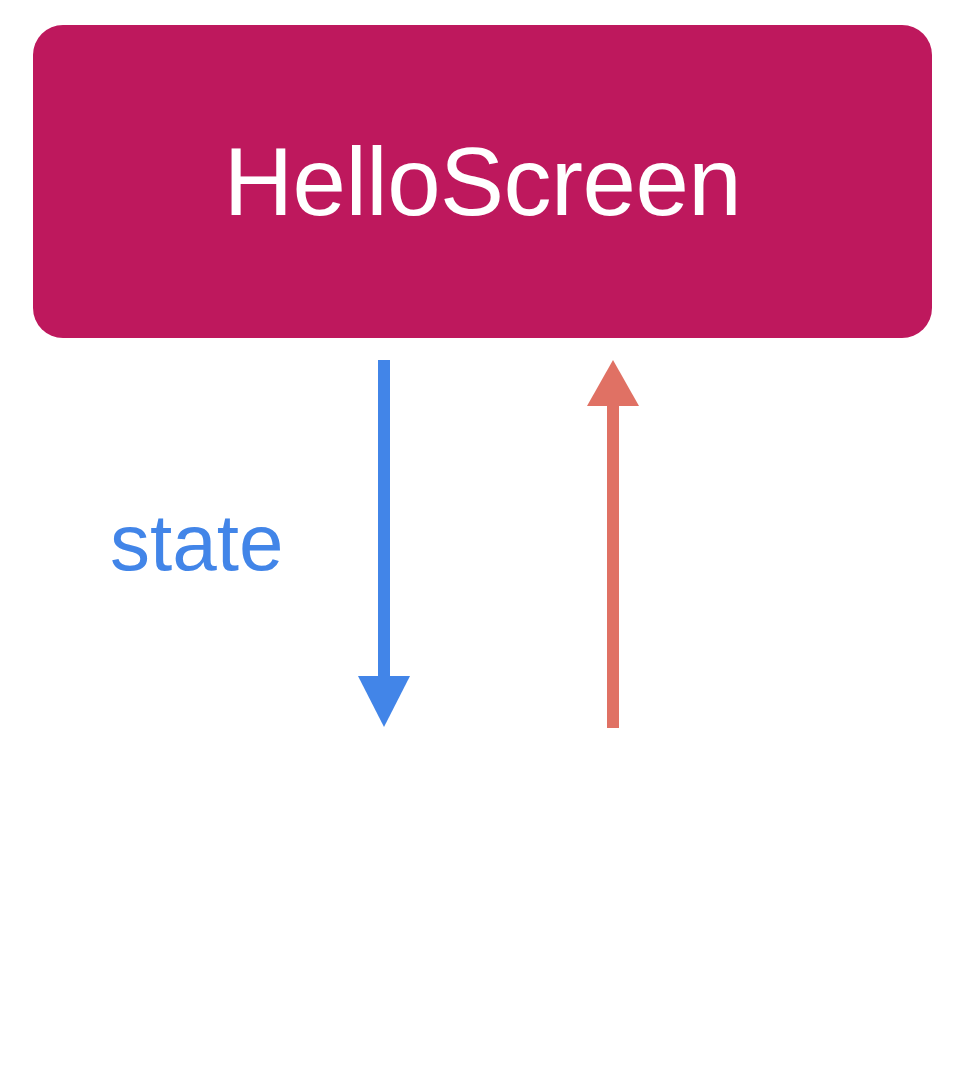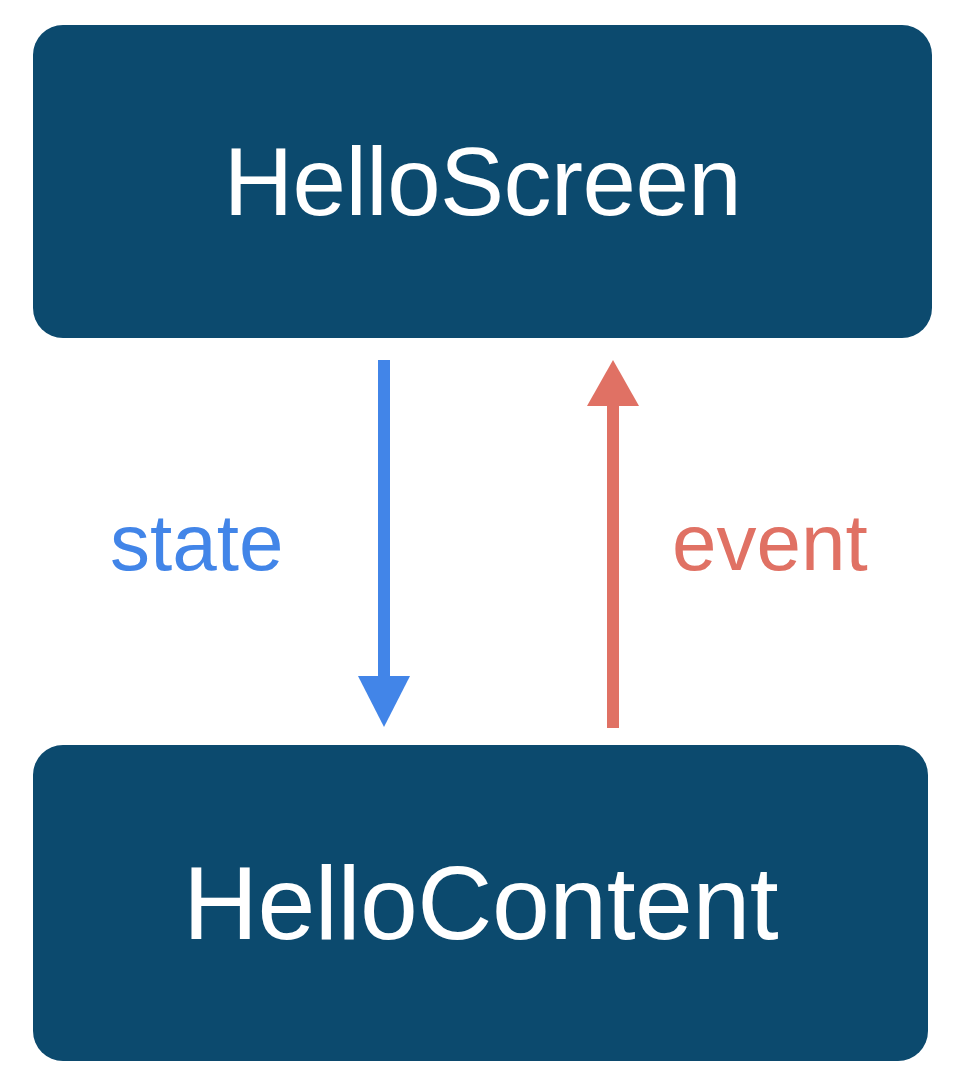--- a/index.html
+++ b/index.html
@@ -14,21 +14,21 @@
     position: relative;
     width: 958px;
     height: 1078px;
     background: #ffffff;
     overflow: hidden;
   }
 
   
   .node {
     position: absolute;
-    background: #0c4a6e;
+    background: #be185d;
     border-radius: 30px;
     display: flex;
     align-items: center;
     justify-content: center;
     box-sizing: border-box;
   }
   .node-label {
     color: #ffffff;
     font-family: "Liberation Sans", sans-serif;
     font-weight: 400;
@@ -106,19 +106,15 @@
     </g>
 
     <g>
       <rect x="607" y="404" width="12" height="324" fill="#E07164"></rect>
       <polygon points="613,360 639,406 587,406" fill="#E07164"></polygon>
     </g>
   </svg>
 
   <div class="edge-label" id="label-state">state</div>
 
-  <div class="edge-label" id="label-event">event</div>
 
-  <div class="node" id="node-content">
-    <span class="node-label">HelloContent</span>
-  </div>
 
 </div>
 
 </body></html>

